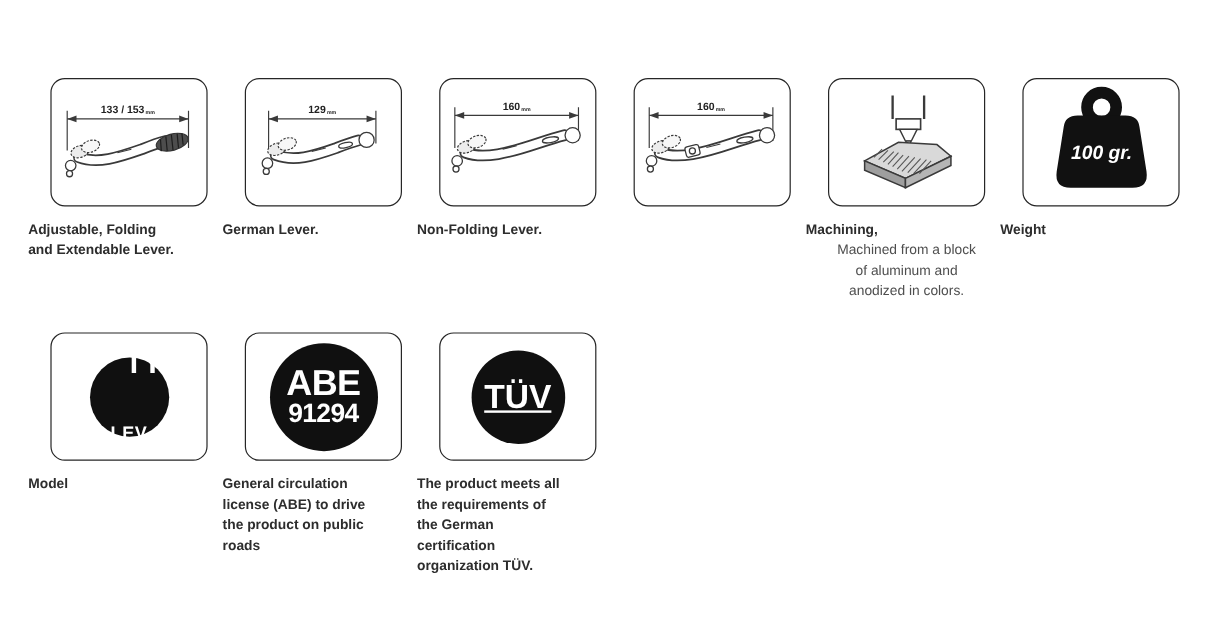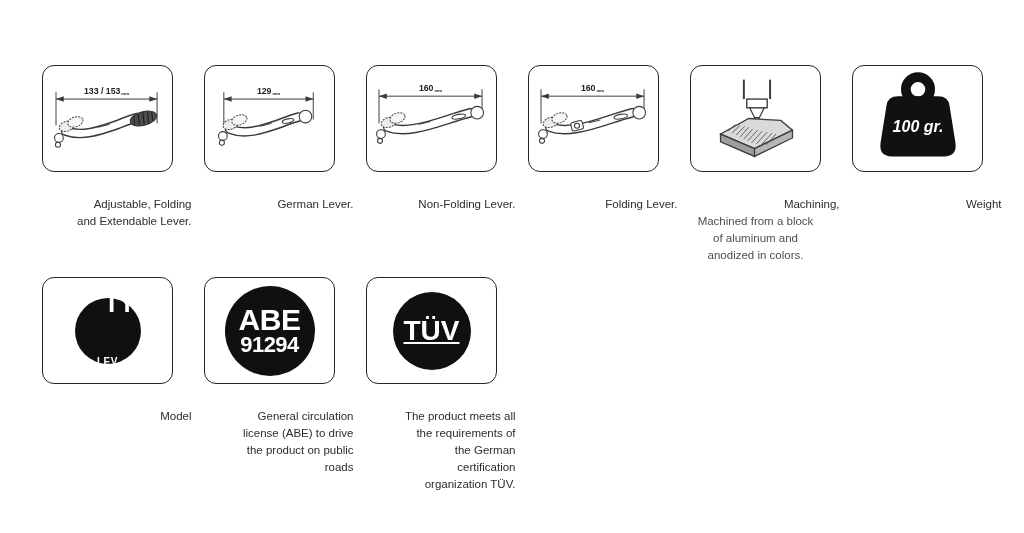--- a/index.html
+++ b/index.html
@@ -4,30 +4,30 @@
 <style>
   html,body{margin:0;padding:0;background:#ffffff;}
   .page{position:relative;width:1024px;height:533px;background:#ffffff;overflow:hidden;
         font-family:"Liberation Sans",sans-serif;}
   .row{position:absolute;left:42px;display:flex;gap:31px;}
   .row1{top:65px;}
   .row2{top:277px;}
   .cell{width:131px;display:flex;flex-direction:column;align-items:center;}
   .card{width:131px;height:107px;box-sizing:border-box;border:1.5px solid #262626;
         border-radius:12px;background:#fff;display:flex;align-items:center;justify-content:center;}
-  .label{margin-top:24px;width:168px;text-align:right;
-         font-weight:400;font-size:11.5px;line-height:17px;color:#2d2d2d;white-space:pre-line;}
+  .label{margin-top:12px;width:168px;text-align:left;
+         font-weight:700;font-size:11.5px;line-height:17px;color:#2d2d2d;white-space:pre-line;}
   .sublabel{width:168px;text-align:center;font-weight:400;font-size:11.5px;line-height:17px;
             color:#4e4e4e;white-space:pre-line;}
   
   .badge{border-radius:50%;background:#101010;color:#fff;display:flex;flex-direction:column;
          align-items:center;justify-content:center;font-weight:700;}
   .badge-typ{width:66px;height:66px;}
   .badge-typ .l1{font-size:25px;line-height:23px;letter-spacing:-0.5px;margin-left:40px;}
-  .badge-typ .l2{font-size:10px;line-height:17px;letter-spacing:0.5px;margin-top:38px;}
+  .badge-typ .l2{font-size:15px;line-height:17px;letter-spacing:0.5px;margin-top:38px;}
   .badge-abe{width:90px;height:90px;align-items:center;}
   .badge-abe .l1{font-size:30px;line-height:27px;letter-spacing:-0.5px;}
   .badge-abe .l2{font-size:22px;line-height:23px;letter-spacing:-0.5px;}
   .badge-tuv{width:78px;height:78px;}
   .badge-tuv .l1{font-size:28px;line-height:28px;text-decoration:underline;}
   
   svg{display:block;}
   .dim{stroke:#3a3a3a;stroke-width:1;fill:none;}
   .dimtext{font-family:"Liberation Sans",sans-serif;font-weight:700;font-size:9px;fill:#222;}
   .mm{font-size:4.5px;}
@@ -143,21 +143,20 @@
             <rect class="part" x="42" y="56" width="12" height="9" rx="2" transform="rotate(-14 48 60)"></rect>
             <circle class="part" cx="48" cy="60.5" r="2.6"></circle>
             <ellipse class="knurl" cx="21" cy="57" rx="8" ry="5" transform="rotate(-18 21 57)"></ellipse>
             <ellipse class="knurl2" cx="30" cy="52.5" rx="8" ry="5" transform="rotate(-18 30 52.5)"></ellipse>
             <circle class="part" cx="13" cy="69" r="4.5"></circle>
             <circle class="part" cx="12" cy="76" r="2.6"></circle>
             <line x1="60" y1="57.5" x2="72" y2="54.5" stroke="#3a3a3a" stroke-width="1"></line>
           </g>
         </svg>
       </div>
-      <div class="label">Folding Lever.</div>
     </div>
 
     <div class="cell">
       <div class="card">
         <svg width="128" height="104" viewBox="0 0 131 107">
           <g stroke="#3a3a3a" stroke-width="2" fill="none">
             <line x1="53" y1="13" x2="53" y2="33"></line>
             <line x1="80" y1="13" x2="80" y2="33"></line>
           </g>
           <rect x="56" y="33" width="21" height="9" fill="#ffffff" stroke="#3a3a3a" stroke-width="1.4"></rect>

